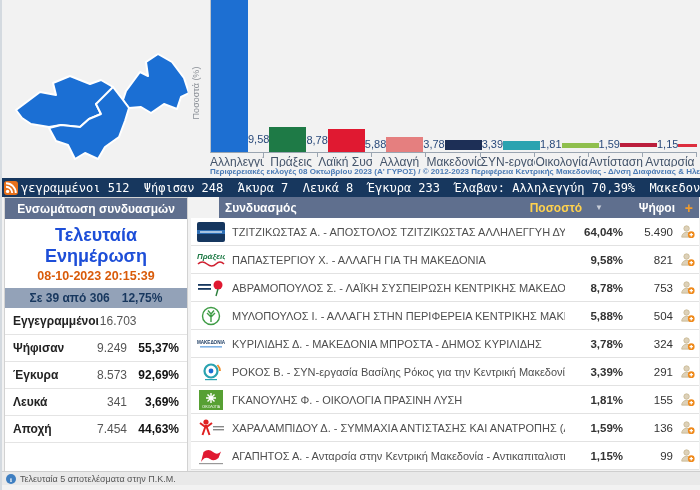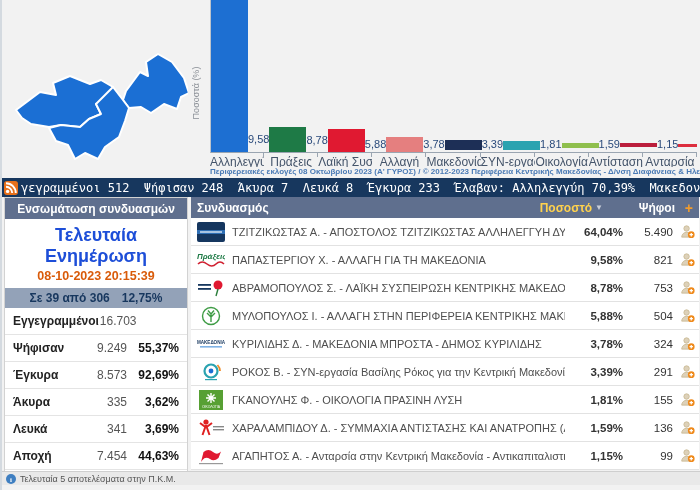--- a/index.html
+++ b/index.html
@@ -46,23 +46,23 @@
   .lp-update-value { font-size:12.5px; font-weight:bold; color:#d95b0a; margin-top:2px; }
   .lp-progress { height:20px; background:#93a2b8; color:#17375e; font-weight:bold; font-size:12px;
                  display:flex; align-items:center; justify-content:center; gap:12px; }
   .lp-row { display:flex; align-items:center; height:27px; border-bottom:1px solid #e4e4e4;
             padding:12px 8px; font-size:12px; }
   .lp-row .lbl { flex:1; font-weight:bold; color:#222; }
   .lp-row .val { width:46px; text-align:right; color:#555; }
   .lp-row .pct { width:52px; text-align:right; font-weight:bold; color:#111; }
 
   .right-panel { position:absolute; left:189px; top:0; right:1px; height:100%; }
-  .rt-header { padding:0 6px; }
+  .rt-header { padding:0 6px;margin-left:28px; }
   .rt-header .h-party { flex:1; color:#fff; }
-  .rt-header .h-pct { color:#ffd24d; display:flex; align-items:center; gap:3px; }
+  .rt-header .h-pct { color:#ffd24d; display:flex; align-items:center; gap:13px; }
   .sort-icon { font-size:8px; color:#c8cdd8; }
   .rt-header .h-votes { color:#fff; width:72px; text-align:right; }
   .rt-header .h-plus { color:#f09b2e; width:18px; text-align:right; font-size:14px; }
   .pr { display:flex; align-items:center; height:28px; background:#fff;
         border-bottom:1px solid #e2e2e2; padding:0 4px 0 6px; }
   .pr .logo { width:28px; height:20px; margin-right:7px; flex:none;
               display:flex; align-items:center; justify-content:center; overflow:hidden; }
   .pr .nm { flex:1; font-size:11px; color:#4f4f4f; white-space:nowrap; overflow:hidden; }
   .pr .pc { width:58px; text-align:right; font-size:11.5px; font-weight:bold; color:#333; }
   .pr .vt { width:50px; text-align:right; font-size:11.5px; color:#333; }
@@ -176,25 +176,20 @@
             <span class="lbl">Ψήφισαν</span>
             <span class="val">9.249</span>
             <span class="pct">55,37%</span>
           </div>
           <div class="lp-row">
             <span class="lbl">Έγκυρα</span>
             <span class="val">8.573</span>
             <span class="pct">92,69%</span>
           </div>
           <div class="lp-row">
-            <span class="lbl">Άκυρα</span>
-            <span class="val">335</span>
-            <span class="pct">3,62%</span>
-          </div>
-          <div class="lp-row">
             <span class="lbl">Λευκά</span>
             <span class="val">341</span>
             <span class="pct">3,69%</span>
           </div>
           <div class="lp-row">
             <span class="lbl">Αποχή</span>
             <span class="val">7.454</span>
             <span class="pct">44,63%</span>
           </div>
         </div>

